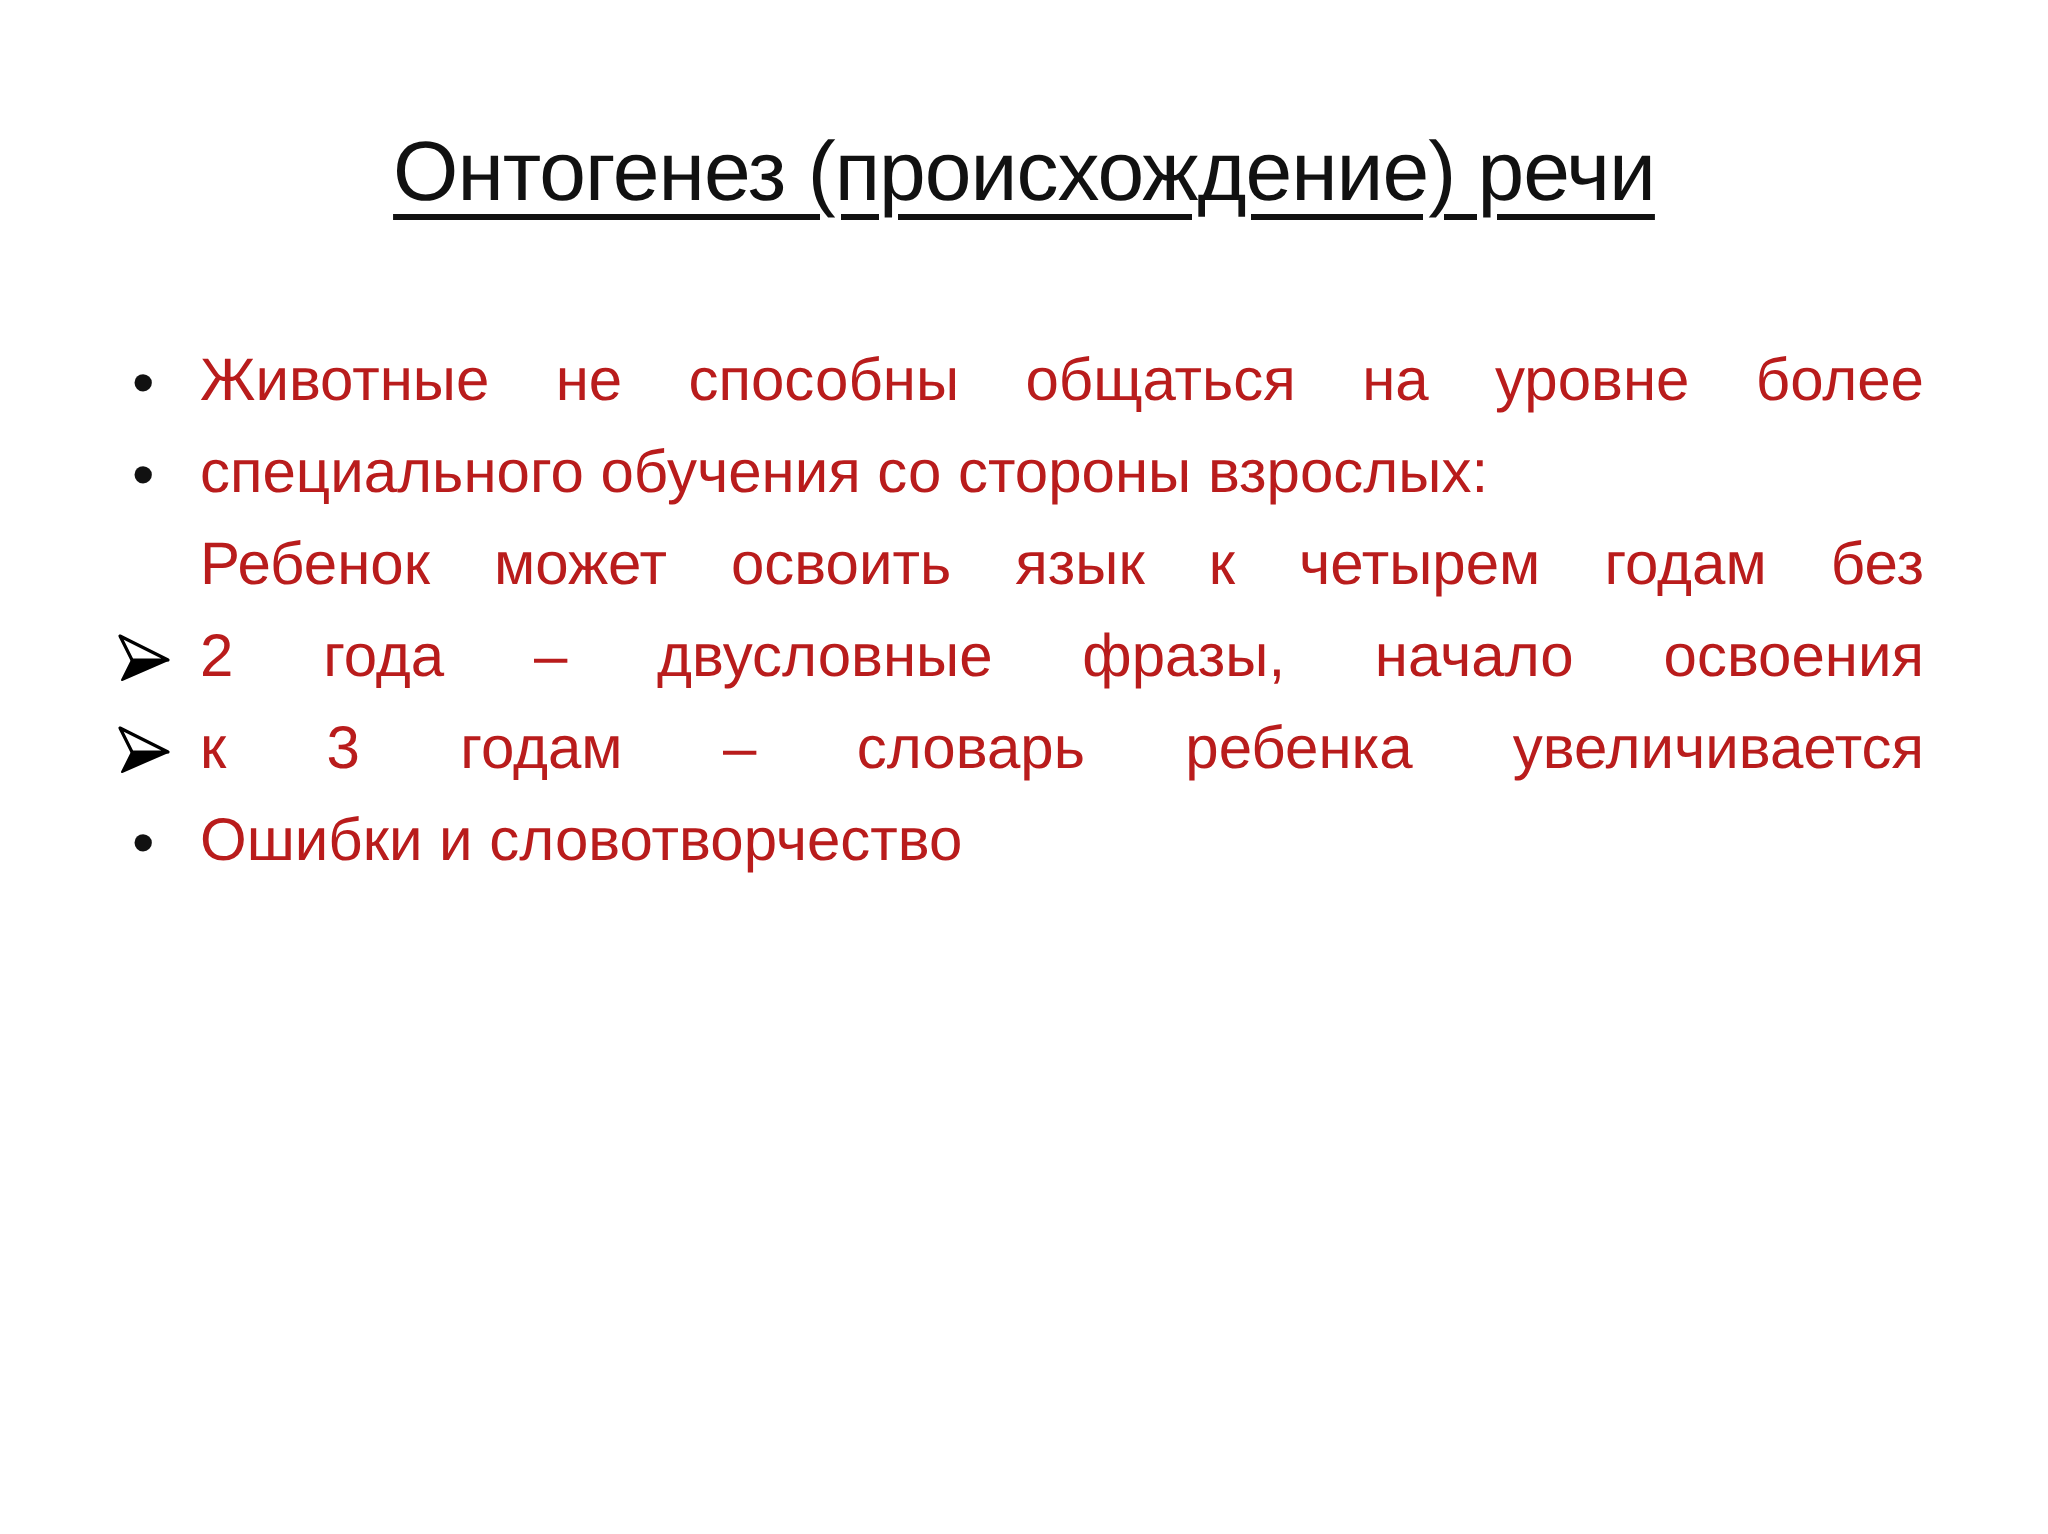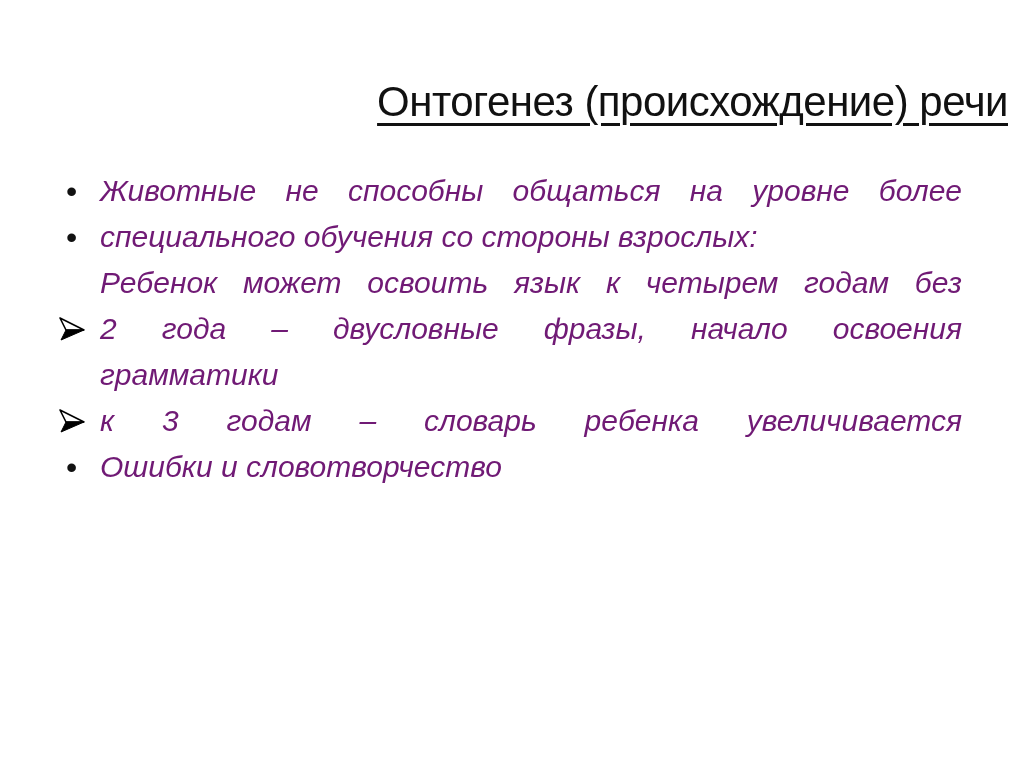--- a/index.html
+++ b/index.html
@@ -14,22 +14,22 @@
     background: #ffffff;
     overflow: hidden;
     font-family: "Liberation Sans", sans-serif;
     color: #111111;
   }
   .title {
     position: absolute;
     top: 62px;
     left: 0;
     right: 0;
-    margin: 16px;
-    text-align: right;
+    margin: 0;
+    text-align: center;
     font-size: 42px;
     font-weight: 400;
     letter-spacing: -0.5px;
     color: #111111;
     text-decoration: underline;
     text-decoration-thickness: 3px;
     text-underline-offset: 7px;
   }
   .content {
     position: absolute;
@@ -56,22 +56,21 @@
   }
   .marker.arrow svg {
     position: absolute;
     left: -5px;
     top: 10px;
   }
   .line {
     font-size: 30px;
     line-height: 46px;
     white-space: normal;
-    color: #701a75;
-    font-style: italic;
+    color: #b91c1c;
   }
   .jline {
     text-align: justify;
     text-align-last: justify;
   }
 </style>
 </head>
 <body>
 
 <div class="slide">
@@ -92,21 +91,20 @@
       </div>
       <div class="item">
         <span class="marker arrow">
           <svg width="30" height="26" viewBox="0 0 30 26">
             <polygon points="3,2 27,14 9,14" fill="#ffffff" stroke="#000000" stroke-width="1.6" stroke-linejoin="round"></polygon>
             <polygon points="27,14 9,14 4,24" fill="#000000" stroke="#000000" stroke-width="1" stroke-linejoin="round"></polygon>
           </svg>
         </span>
         <div>
           <div class="line jline">2 года – двусловные фразы, начало освоения</div>
-          <div class="line">грамматики</div>
         </div>
       </div>
       <div class="item">
         <span class="marker arrow">
           <svg width="30" height="26" viewBox="0 0 30 26">
             <polygon points="3,2 27,14 9,14" fill="#ffffff" stroke="#000000" stroke-width="1.6" stroke-linejoin="round"></polygon>
             <polygon points="27,14 9,14 4,24" fill="#000000" stroke="#000000" stroke-width="1" stroke-linejoin="round"></polygon>
           </svg>
         </span>
         <div>

